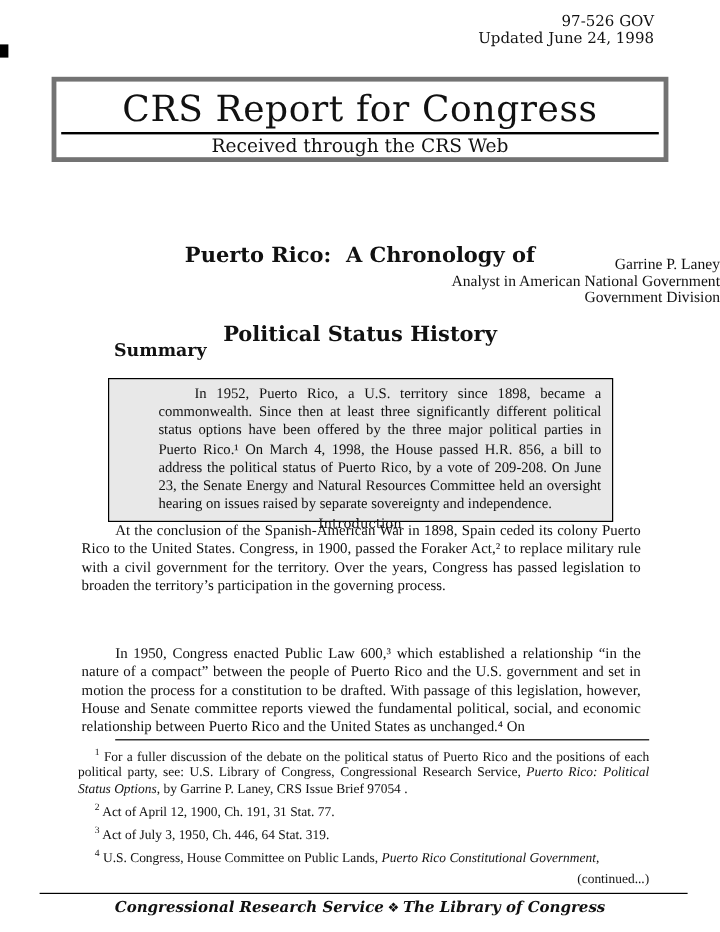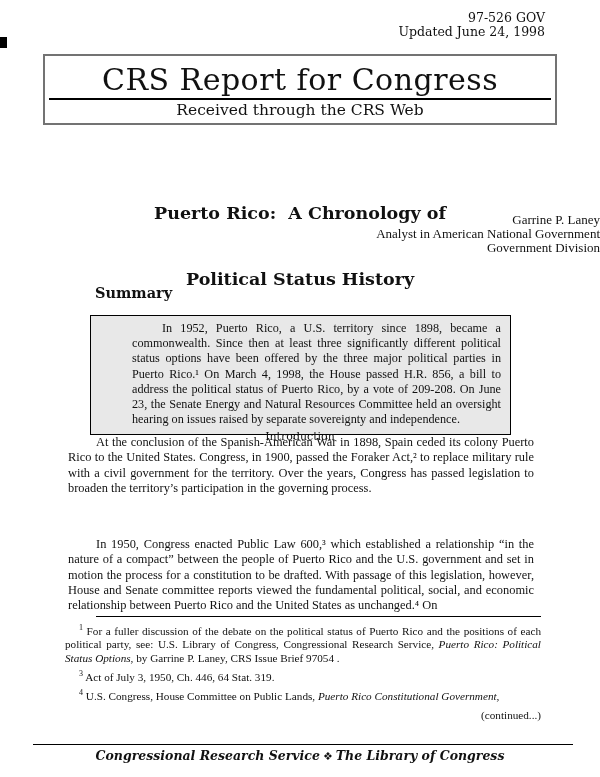--- a/index.html
+++ b/index.html
@@ -26,23 +26,23 @@
   
   .artifact {
     position: absolute;
     left: 0; top: 37px;
     width: 7px; height: 11px;
     background: #000;
   }
   
   .banner {
     position: absolute;
-    left: 43px; top: 54px;
+    left: 43px; top: 64px;
     width: 514px; height: 71px;
-    border: 2px solid #737373;
+    border: 4px solid #737373;
   }
   .banner-title {
     height: 41px;
     display: flex; align-items: flex-end; justify-content: center;
     font-family: "DejaVu Serif", serif;
     font-size: 30px;
     letter-spacing: 0.5px;
     white-space: pre;
   }
   .banner-rule {
@@ -195,20 +195,21 @@
 
   <div class="intro-heading">Introduction</div>
 
   <div class="body-para para1">At the conclusion of the Spanish-American War in 1898, Spain ceded its colony Puerto Rico to the United States.  Congress, in 1900, passed the Foraker Act,² to replace military rule with a civil government for the territory.  Over the years, Congress has passed legislation to broaden the territory’s participation in the governing process.</div>
   <div class="body-para para2">In 1950, Congress enacted Public Law 600,³ which established a relationship “in the nature of a compact” between the people of Puerto Rico and the U.S. government and set in motion the process for a constitution to be drafted.  With passage of this legislation, however, House and Senate committee reports viewed the fundamental political, social, and economic relationship between Puerto Rico and the United States as unchanged.⁴  On</div>
 
   <div class="fn-rule"></div>
 
   <div class="footnotes">
     <div class="footnote"><sup>1</sup><span> For a fuller discussion of the debate on the political status of Puerto Rico and the positions of each political party, see: U.S. Library of Congress, Congressional Research Service, </span><span class="fn-italic">Puerto Rico: Political Status Options</span><span>, by Garrine P. Laney, CRS Issue Brief 97054 .</span></div>
+    <div class="footnote"><sup>2</sup><span> Act of April 12, 1900, Ch. 191, 31 Stat. 77.</span></div>
     <div class="footnote"><sup>3</sup><span> Act of July 3, 1950, Ch. 446, 64 Stat. 319.</span></div>
     <div class="footnote"><sup>4</sup><span> U.S. Congress, House Committee on Public Lands, </span><span class="fn-italic">Puerto Rico Constitutional Government,</span></div>
     <div class="footnote fn-continued">(continued...)</div>
   </div>
 
   <div class="footer-rule"></div>
 
   <div class="footer-text">
     <span>Congressional Research Service</span><span class="diamond">❖</span><span>The Library of Congress</span>
   </div>

